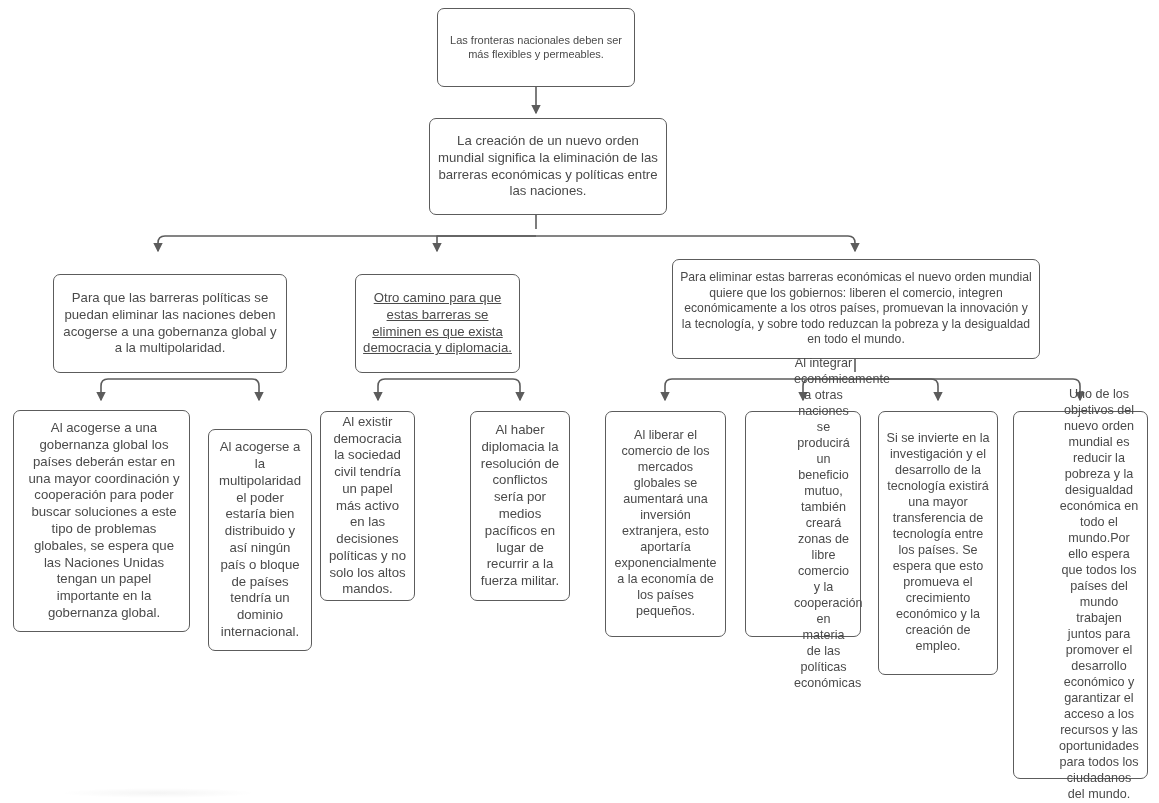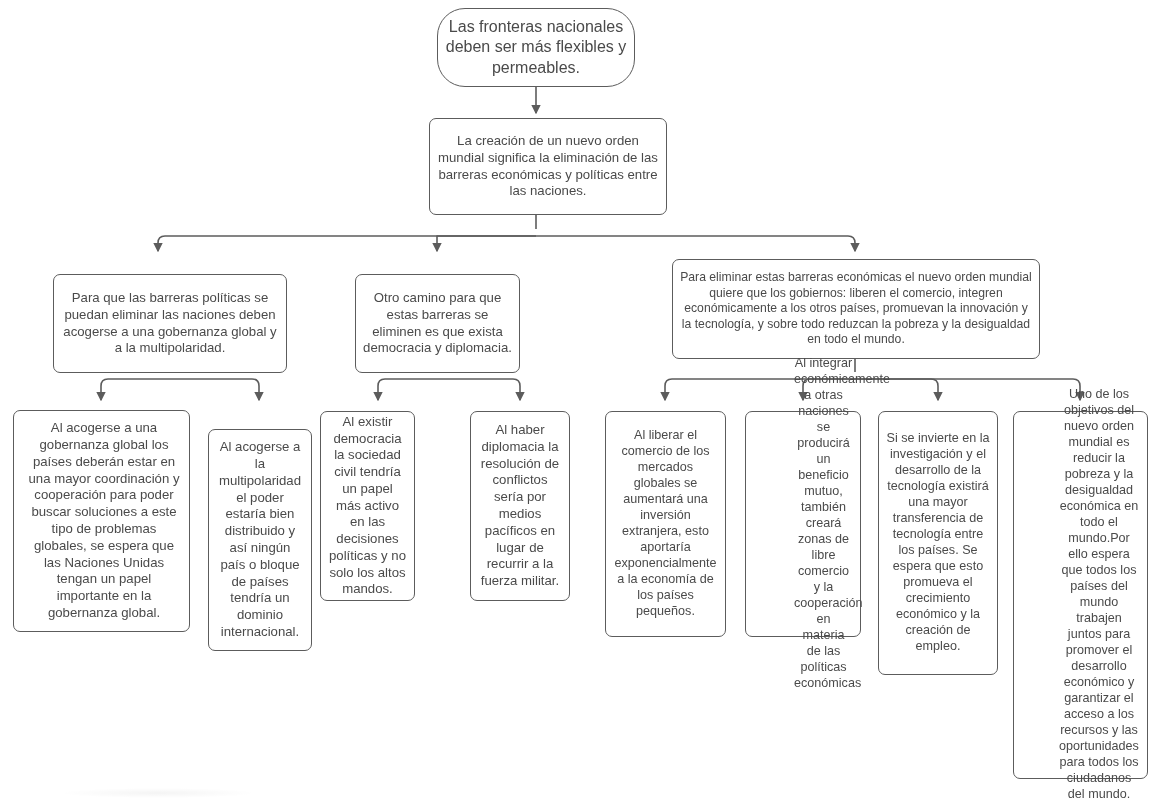--- a/index.html
+++ b/index.html
@@ -37,21 +37,21 @@
     justify-content: center;
     text-align: center;
     line-height: 1.27;
     padding: 5px 7px;
     z-index: 2;
   }
   .node span {
     display: block;
     width: 100%;
   }
-  .t-root   { font-size: 16px; border-radius: 28px; }
+  .t-root   { font-size: 11px; }
   .t-l1     { font-size: 13.2px; }
   .t-l2     { font-size: 13.2px; margin-top: 16px; }
   .t-l2-wide{ font-size: 12.2px; }
   .t-leaf   { font-size: 13.2px; }
   .t-leaf-sm{ font-size: 12.6px; }
   .bottom-smudge {
     position: absolute;
     left: 62px;
     top: 788px;
     width: 192px;
@@ -102,21 +102,21 @@
   </div>
 
   <div class="node t-l1" style="left:417px; top:118px; width:238px; height:97px;margin-left:12px;">
     <span>La creación de un nuevo orden mundial significa la eliminación de las barreras económicas y políticas entre las naciones.</span>
   </div>
 
   <div class="node t-l2" style="left:53px; top:258px; width:234px; height:99px;">
     <span>Para que las barreras políticas se puedan eliminar las naciones deben acogerse a una gobernanza global y a la multipolaridad.</span>
   </div>
 
-  <div class="node t-l2" style="left:355px; top:258px; width:165px; height:99px;">
+  <div class="node t-l2" style="left:355px; top:258px; width:165px; height:99px;text-decoration:underline;">
     <span>Otro camino para que estas barreras se eliminen es que exista democracia y diplomacia.</span>
   </div>
 
   <div class="node t-l2-wide" style="left:672px; top:259px; width:368px; height:100px;">
     <span>Para eliminar estas barreras económicas el nuevo orden mundial quiere que los gobiernos: liberen el comercio, integren económicamente a los otros países, promuevan la innovación y la tecnología, y sobre todo reduzcan la pobreza y la desigualdad en todo el mundo.</span>
   </div>
 
   <div class="node t-leaf" style="left:13px; top:410px; width:177px; height:222px;padding-left:12px;">
     <span>Al acogerse a una gobernanza global los países deberán estar en una mayor coordinación y cooperación para poder buscar soluciones a este tipo de problemas globales, se espera que las Naciones Unidas tengan un papel importante en la gobernanza global.</span>
   </div>

